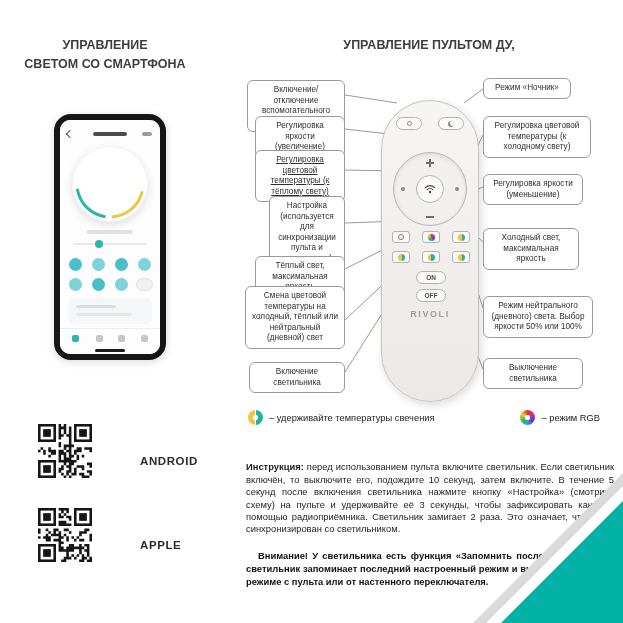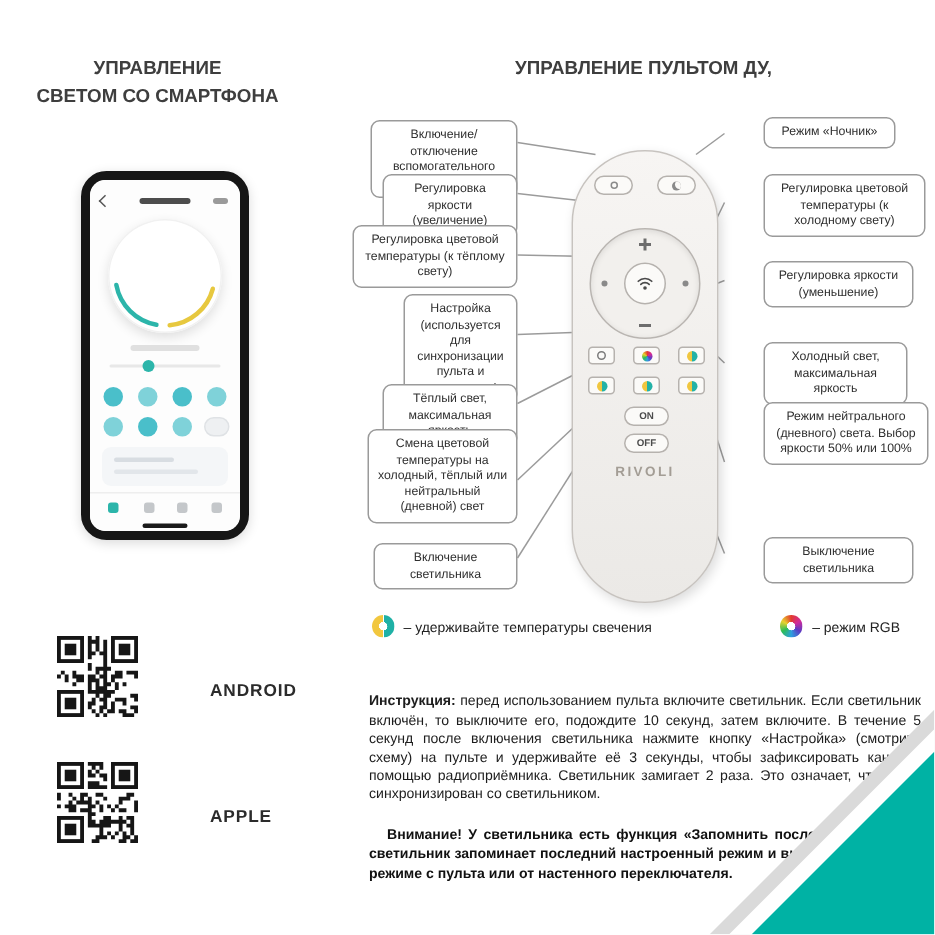--- a/index.html
+++ b/index.html
@@ -46,26 +46,26 @@
   .store-label{position:absolute;left:140px;font-size:11.5px;font-weight:bold;color:#2b2b2b;letter-spacing:.6px;}
   .label-android{top:455px;}
   .label-apple{top:539px;}
 
   
   .diagram{position:absolute;left:243px;top:76px;width:375px;height:322px;}
   .lines{position:absolute;inset:0;pointer-events:none;}
   .callout{position:absolute;border:1px solid #9a9a9a;border-radius:6px;background:#fff;padding:4px 5px;
            font-size:8.2px;line-height:1.28;color:#2f2f2f;text-align:center;box-sizing:border-box;}
   .callout.left{right:273px;}
-  .callout.right{left:240px;margin-left:26px;}
-  .cl1{top:4px;width:98px;}  .cl2{top:40px;width:90px;}  .cl3{top:74px;width:110px;}
+  .callout.right{left:240px;}
+  .cl1{top:4px;width:98px;}  .cl2{top:40px;width:90px;}  .cl3{top:74px;width:90px;text-decoration:underline;}
   .cl4{top:120px;width:76px;}.cl5{top:180px;width:90px;} .cl6{top:210px;width:100px;margin-left:32px;}
   .cl7{top:286px;width:96px;}
   .cr1{top:2px;width:88px;}  .cr2{top:40px;width:108px;} .cr3{top:98px;width:100px;}
-  .cr4{top:152px;width:96px;}.cr5{top:192px;width:110px;}.cr6{top:282px;width:100px;}
+  .cr4{top:152px;width:96px;}.cr5{top:220px;width:110px;}.cr6{top:282px;width:100px;}
 
   
   .remote{position:absolute;left:138px;top:24px;width:98px;height:302px;
           background:linear-gradient(180deg,#f7f5f3,#ebe9e6);border:1px solid #c7c3bf;border-radius:49px;
           box-shadow:2px 3px 8px rgba(0,0,0,.14);box-sizing:border-box;}
   .pill-btn{position:absolute;width:26px;height:13px;border-radius:7px;background:#fbfaf8;border:1px solid #b6b2ae;
             box-sizing:border-box;display:flex;align-items:center;justify-content:center;}
   .pill-left{left:14px;top:16px;} .pill-right{left:56px;top:16px;}
   .bulb-dot{width:5px;height:5px;border-radius:50%;border:1px solid #8a8a8a;box-sizing:border-box;}
   .moon{width:6px;height:6px;border-radius:50%;background:#8a8a8a;position:relative;overflow:hidden;}

